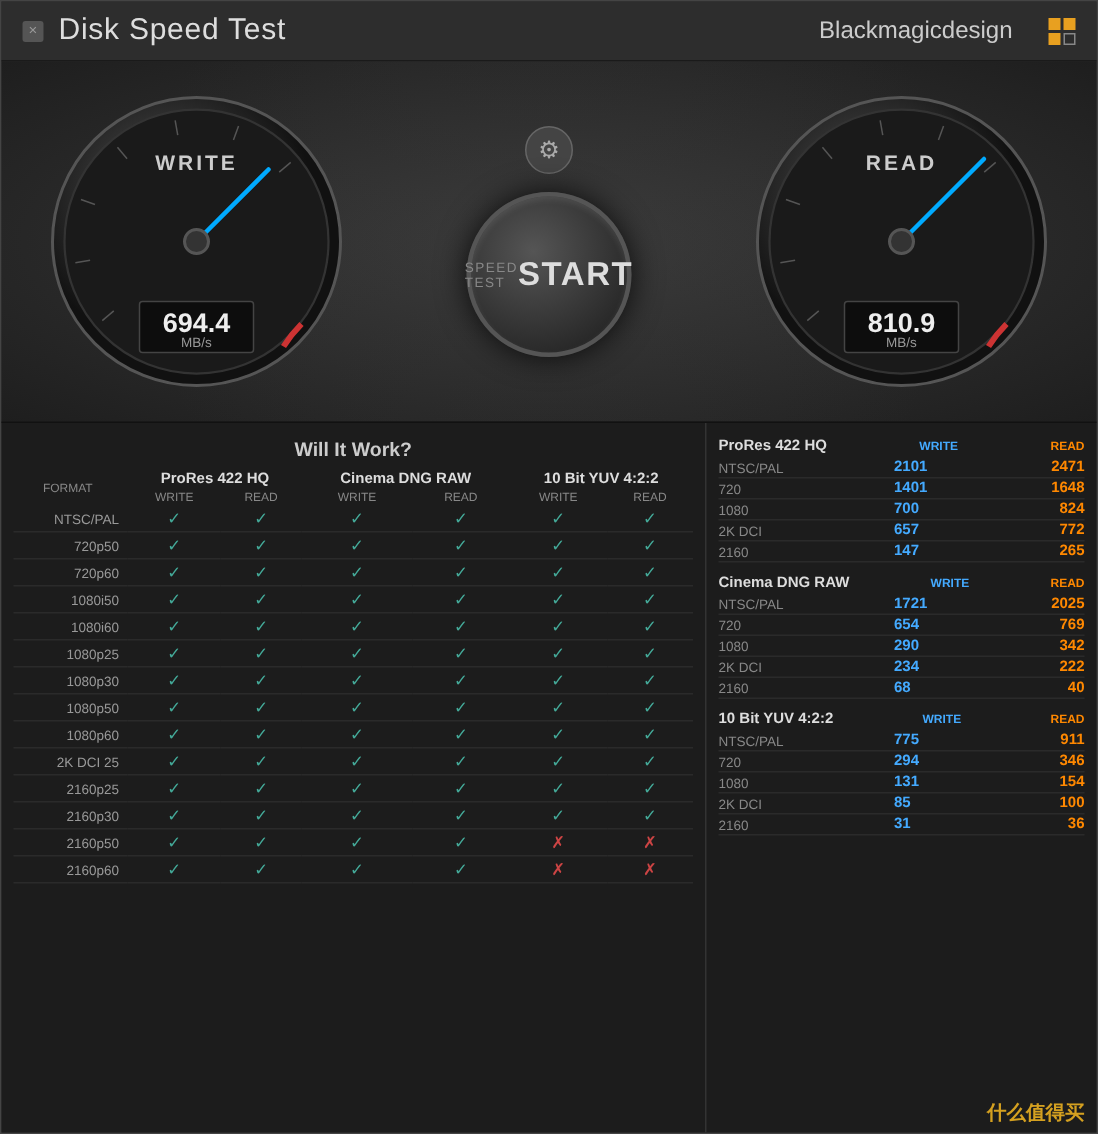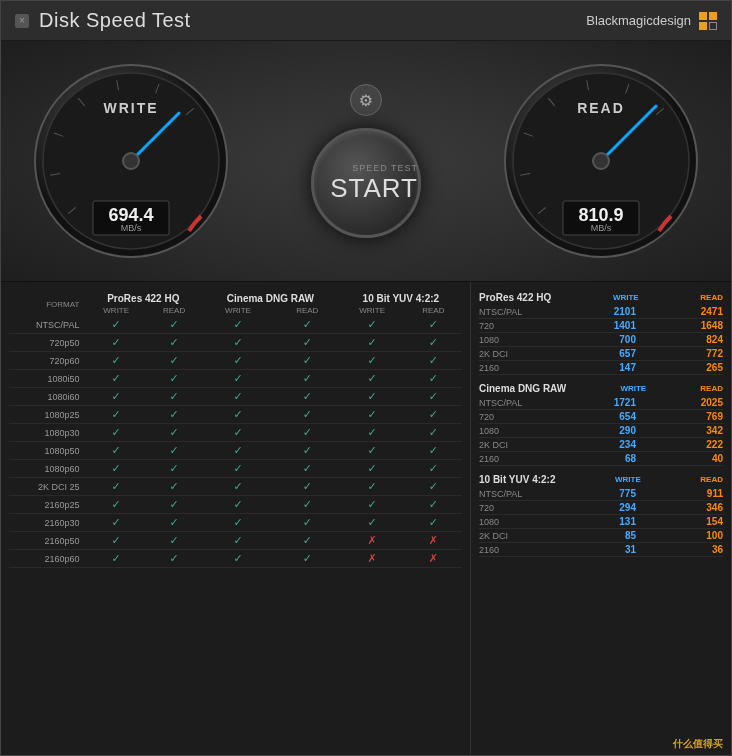--- a/index.html
+++ b/index.html
@@ -45,23 +45,23 @@
     .title-text {
       color: #ddd;
       font-size: 20px;
       font-weight: 300;
       letter-spacing: 0.5px;
       text-align: center;
     }
     .brand {
       display: flex;
       align-items: center;
-      gap: 8px;
+      gap: 24px;
       color: #ccc;
-      font-size: 13px;
+      font-size: 16px;
       font-weight: 300;
     }
     .brand-squares {
       display: grid;
       grid-template-columns: 1fr 1fr;
       gap: 2px;
     }
     .brand-sq {
       width: 8px; height: 8px;
       background: #e8a020;
@@ -121,36 +121,36 @@
       color: #aaa;
       font-size: 16px;
       cursor: pointer;
     }
     .start-btn {
       width: 110px; height: 110px;
       background: radial-gradient(circle at 40% 35%, #555, #1a1a1a);
       border-radius: 50%;
       border: 3px solid #555;
       display: flex;
-      flex-direction: column;
-      align-items: flex-end;
+      flex-direction: row;
+      align-items: center;
       justify-content: center;
       cursor: pointer;
       box-shadow: 0 0 20px rgba(0,0,0,0.8), inset 0 2px 4px rgba(255,255,255,0.1);
     }
     .start-btn .speed-test-label {
       color: #888;
       font-size: 9px;
       letter-spacing: 1px;
       text-transform: uppercase;
     }
     .start-btn .start-text {
       color: #ddd;
-      font-size: 26px;
-      font-weight: normal;
+      font-size: 22px;
+      font-weight: bold;
       letter-spacing: 1px;
     }
 
     
     .data-area {
       background: #1c1c1c;
       flex: 1;
       display: flex;
       border-top: 1px solid #111;
     }
@@ -241,36 +241,36 @@
     .hf-res {
       color: #888;
       font-size: 9px;
       min-width: 70px;
     }
     .hf-write {
       color: #4af;
       font-size: 10px;
       font-weight: bold;
       min-width: 40px;
-      text-align: right;
+      text-align: left;
     }
     .hf-read {
       color: #f80;
       font-size: 10px;
       font-weight: bold;
       min-width: 40px;
       text-align: right;
     }
 
     .watermark {
       position: absolute;
       bottom: 4px;
       right: 8px;
       color: #d4a020;
-      font-size: 10px;
+      font-size: 13px;
       font-weight: bold;
       z-index: 10;
     }
   </style>
 </head>
 <body>
 
 <div class="window">
 
   <div class="titlebar">
@@ -365,24 +365,25 @@
           <text x="100" y="160" fill="#eee" font-size="18" font-weight="bold" text-anchor="middle">810.9</text>
           <text x="100" y="170" fill="#999" font-size="9" text-anchor="middle">MB/s</text>
         </svg>
       </div>
     </div>
   </div>
 
   <div class="data-area" style="position:relative;">
 
     <div class="will-it-work">
+      <div class="section-title">Will It Work?</div>
       <table class="wiw-table">
         <thead>
           <tr>
-            <th rowspan="2" class="sub-header" style="text-align:right; padding-right:6px;">FORMAT</th>
+            <th rowspan="2" class="sub-header" style="padding-right:6px;">FORMAT</th>
             <th colspan="2" class="col-header-main">ProRes 422 HQ</th>
             <th colspan="2" class="col-header-main">Cinema DNG RAW</th>
             <th colspan="2" class="col-header-main">10 Bit YUV 4:2:2</th>
           </tr>
           <tr>
             <th class="sub-header">WRITE</th>
             <th class="sub-header">READ</th>
             <th class="sub-header">WRITE</th>
             <th class="sub-header">READ</th>
             <th class="sub-header">WRITE</th>

